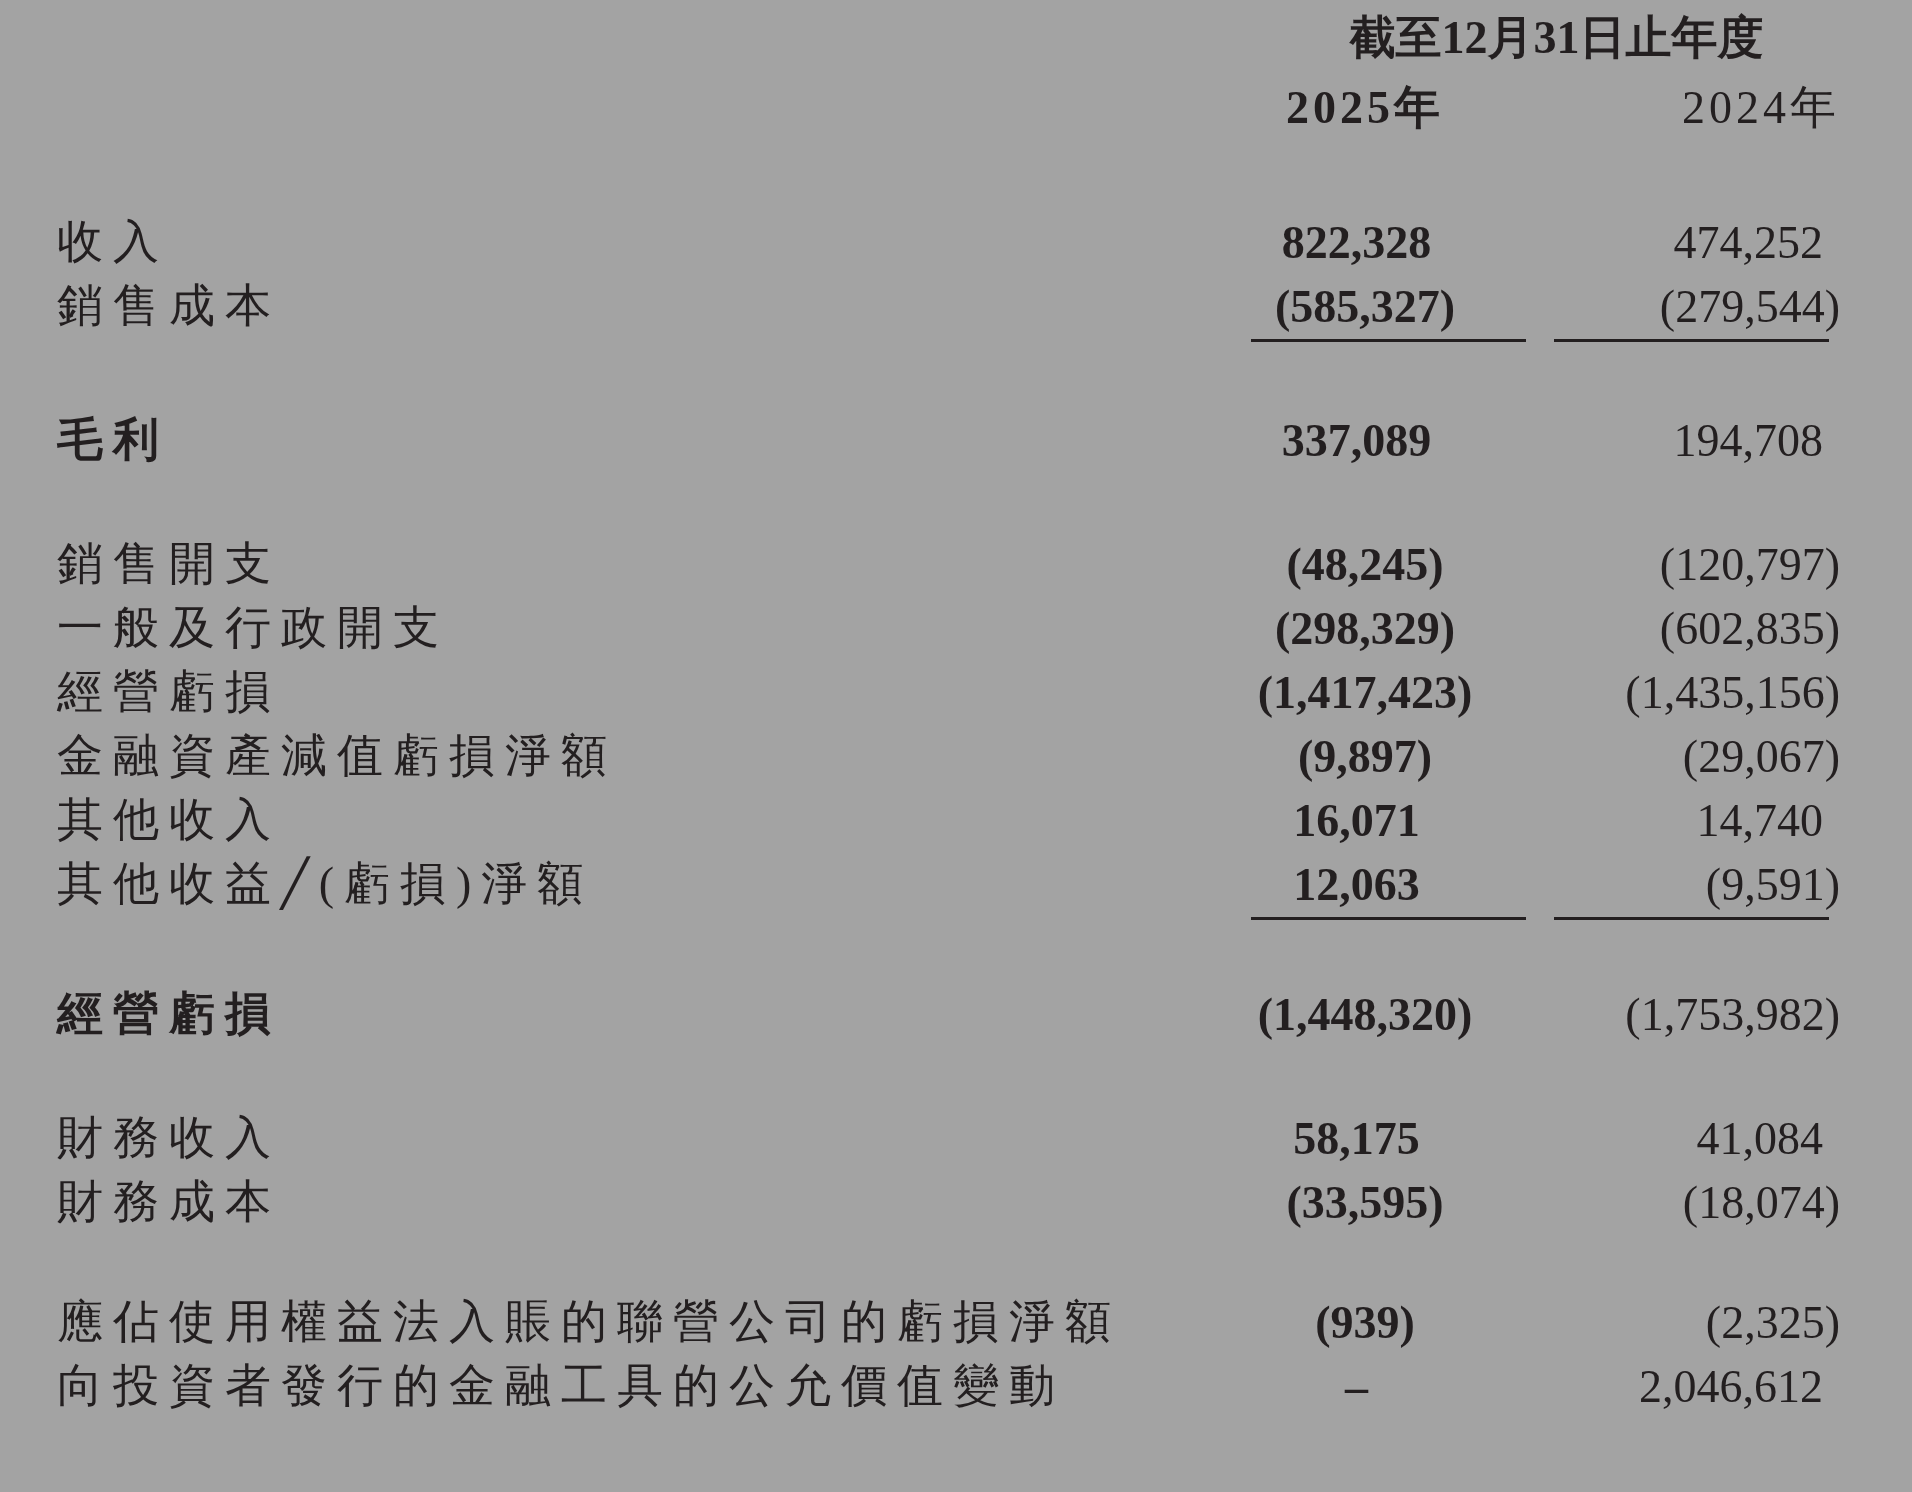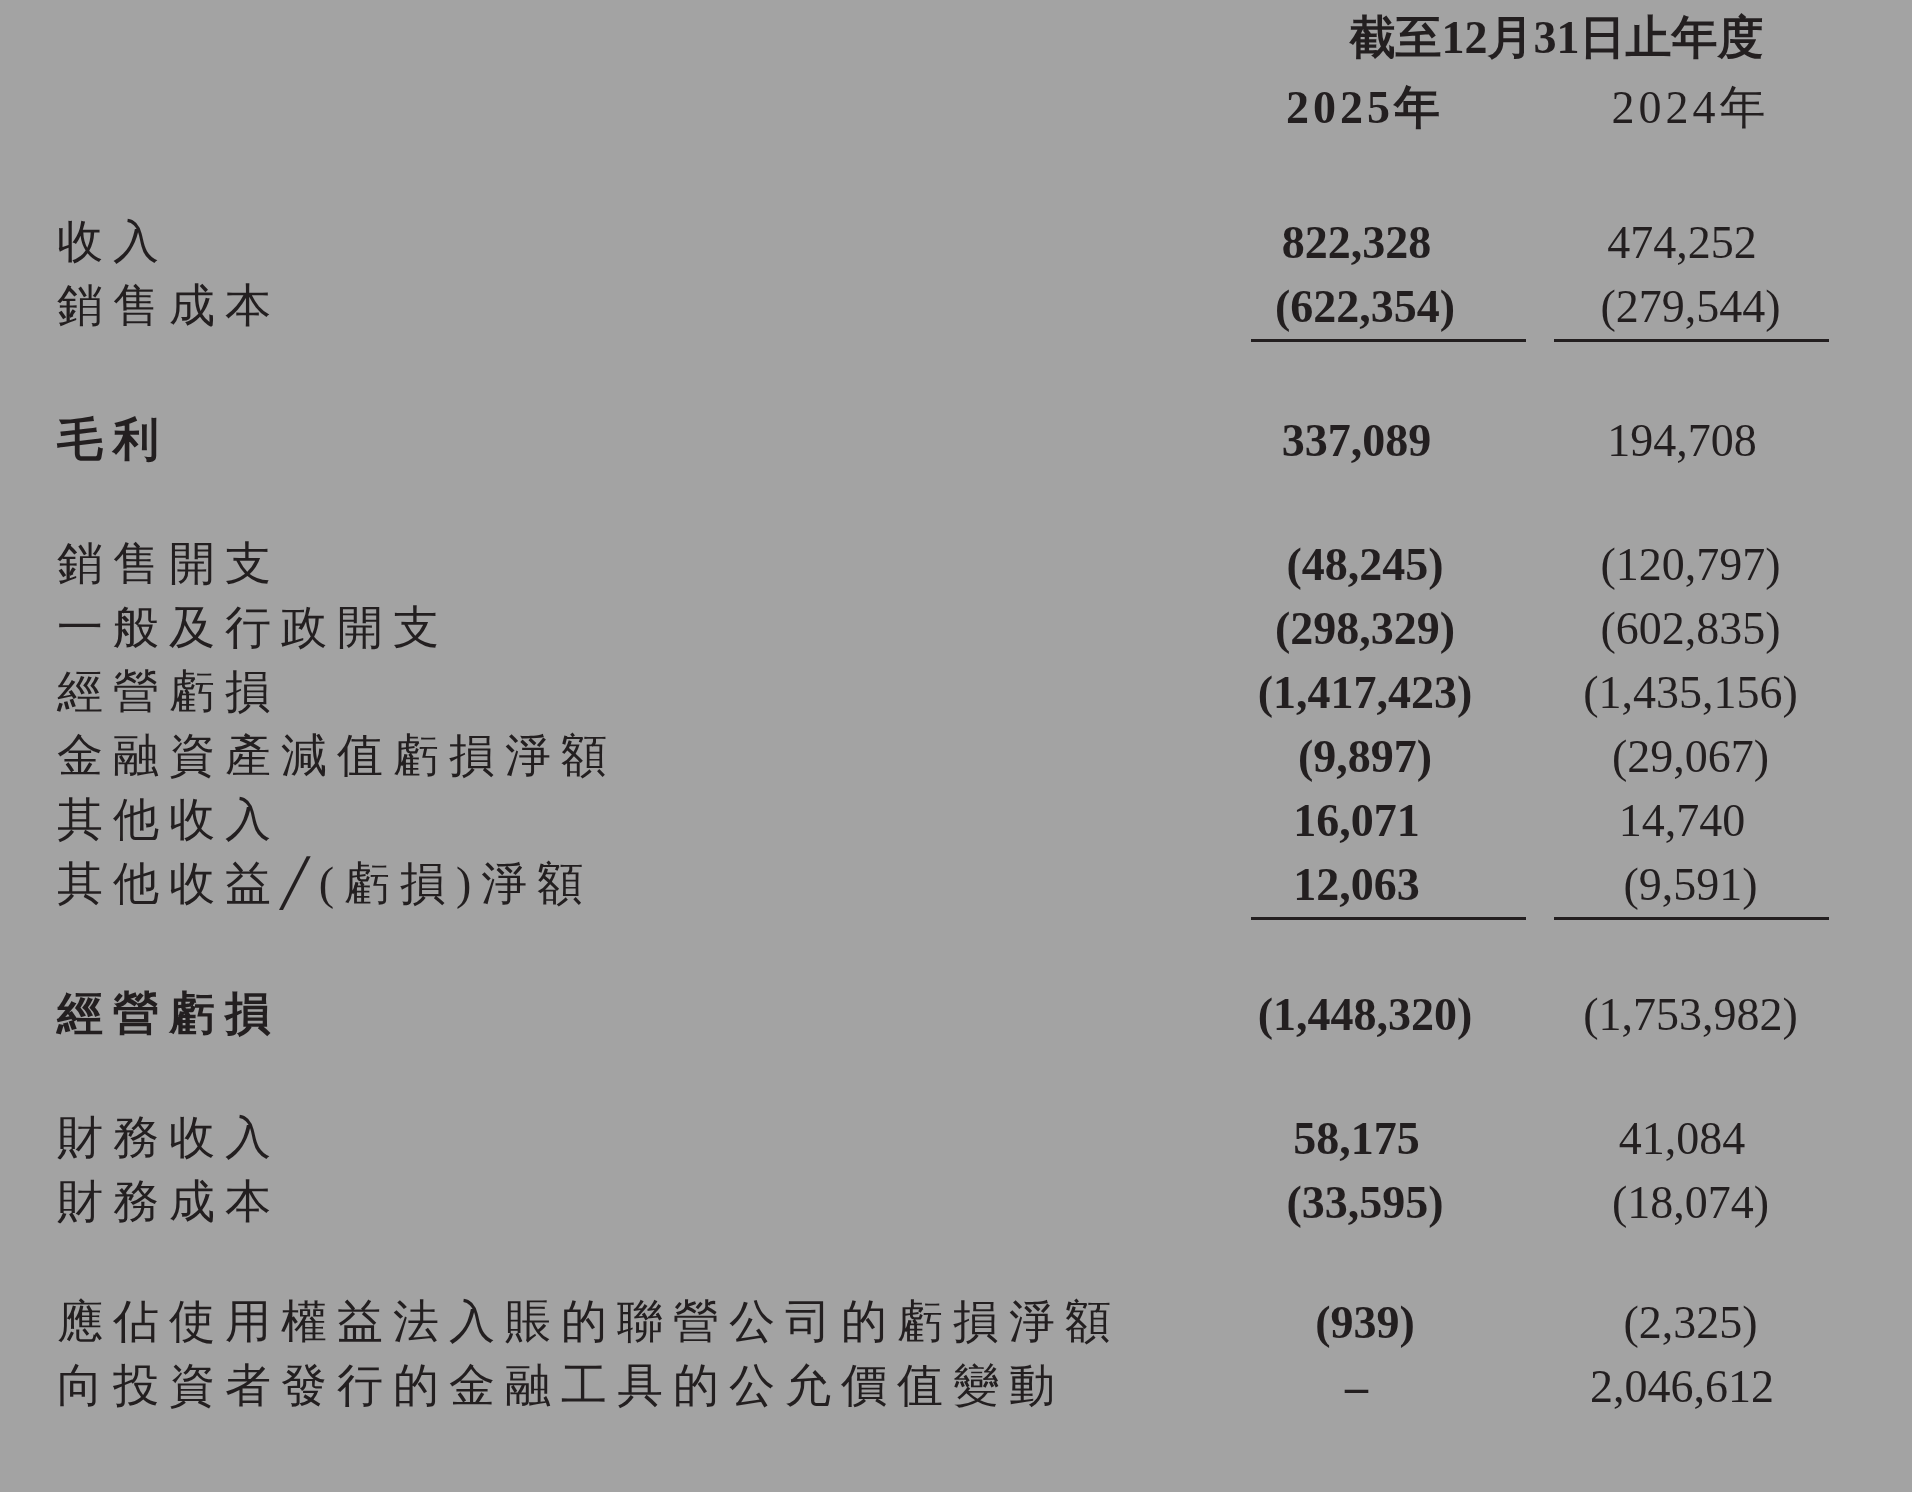--- a/index.html
+++ b/index.html
@@ -28,21 +28,21 @@
     color: #231f20;
     overflow: visible;
     white-space: nowrap;
   }
   
   td.lbl {
     padding-left: 57px;
     letter-spacing: 10px;
   }
   td.c1 { text-align: center; }
-  td.c2 { text-align: center; padding-right: 72px; }
+  td.c2 { text-align: right; padding-right: 72px; }
   td.c1 .num { font-weight: bold; }
   .num { display: inline-block; }
   .num.pp { padding-right: 17px; } 
   .bold { font-weight: bold; }
 
   
   tr.h1 { height: 76px; }
   tr.h1 td {
     text-align: center;
     font-weight: bold;
@@ -95,21 +95,21 @@
           <td colspan="3"></td>
         </tr>
 
     <tr class="row">
       <td class="lbl">收入</td>
       <td class="c1"><span class="num pp">822,328</span></td>
       <td class="c2"><span class="num pp">474,252</span></td>
     </tr>
     <tr class="row">
       <td class="lbl">銷售成本</td>
-      <td class="c1"><span class="num">(622,354)</span></td>
+      <td class="c1"><span class="num">(585,327)</span></td>
       <td class="c2"><span class="num">(279,544)</span></td>
     </tr>
     <tr class="rulerow">
       <td></td>
       <td>
             <div class="rule r1"></div>
           </td>
       <td class="c2">
             <div class="rule r2"></div>
           </td>

